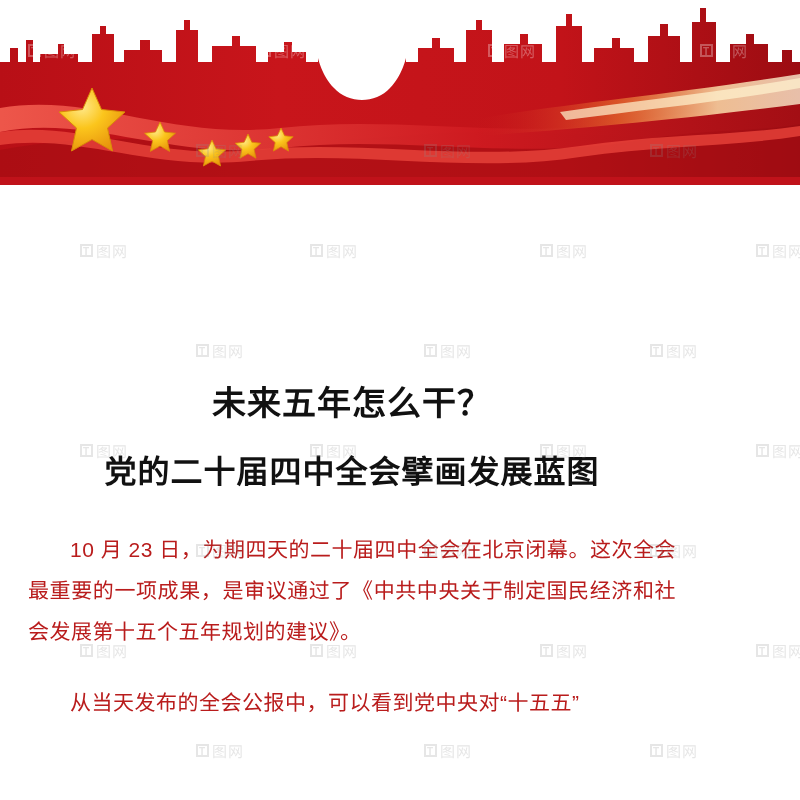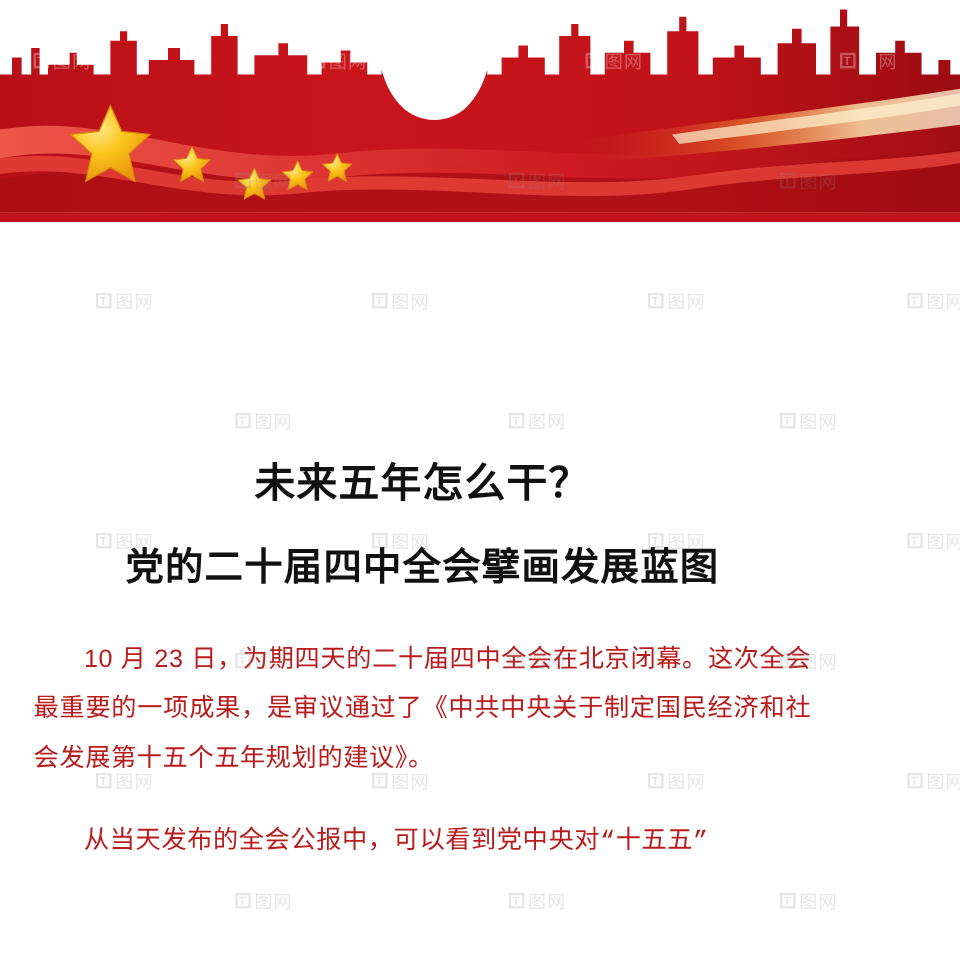--- a/index.html
+++ b/index.html
@@ -121,21 +121,20 @@
     font-size: 21px;
     color: #b91c1c;
     line-height: 1.95;
     text-align: justify;
     text-indent: 2em;
     margin-top: 36px;
     letter-spacing: 0.5px;
   }
   .paragraph.second {
     margin-top: 30px;
-    font-family: Liberation Mono, monospace;
   }
 </style>
 </head>
 <body>
 
 <div class="banner">
   <div class="banner-red-base"></div>
 
   <svg class="skyline" viewBox="0 0 800 185" preserveAspectRatio="none">
     <defs>

